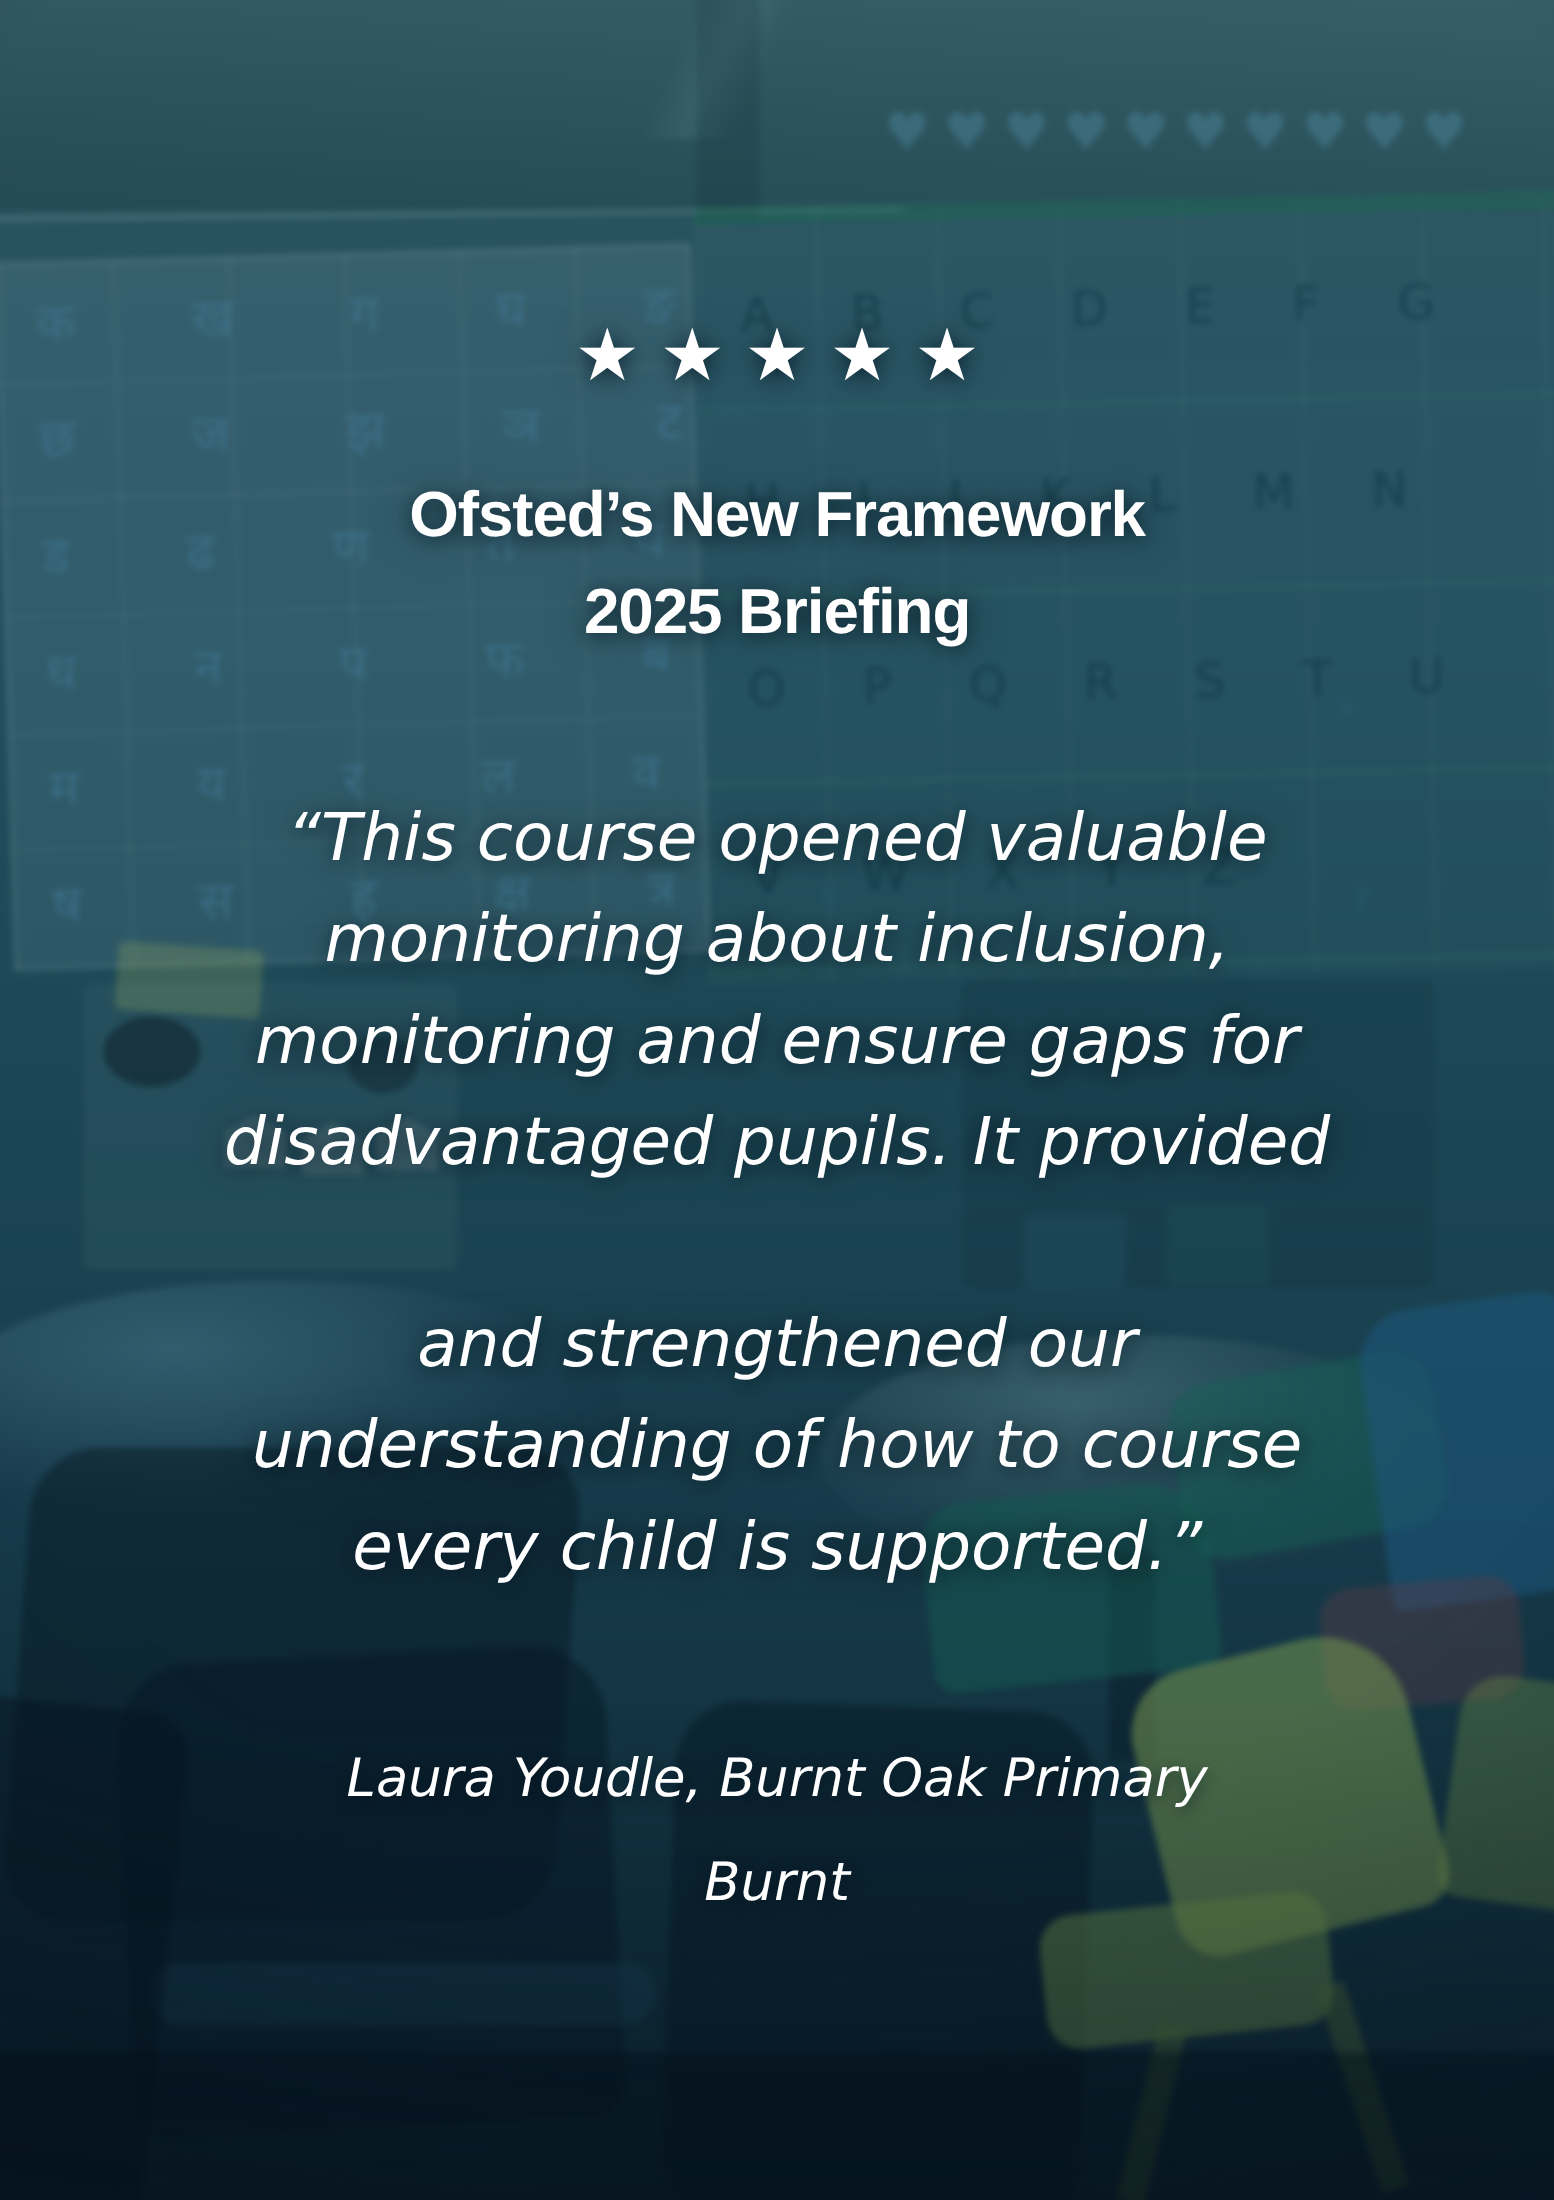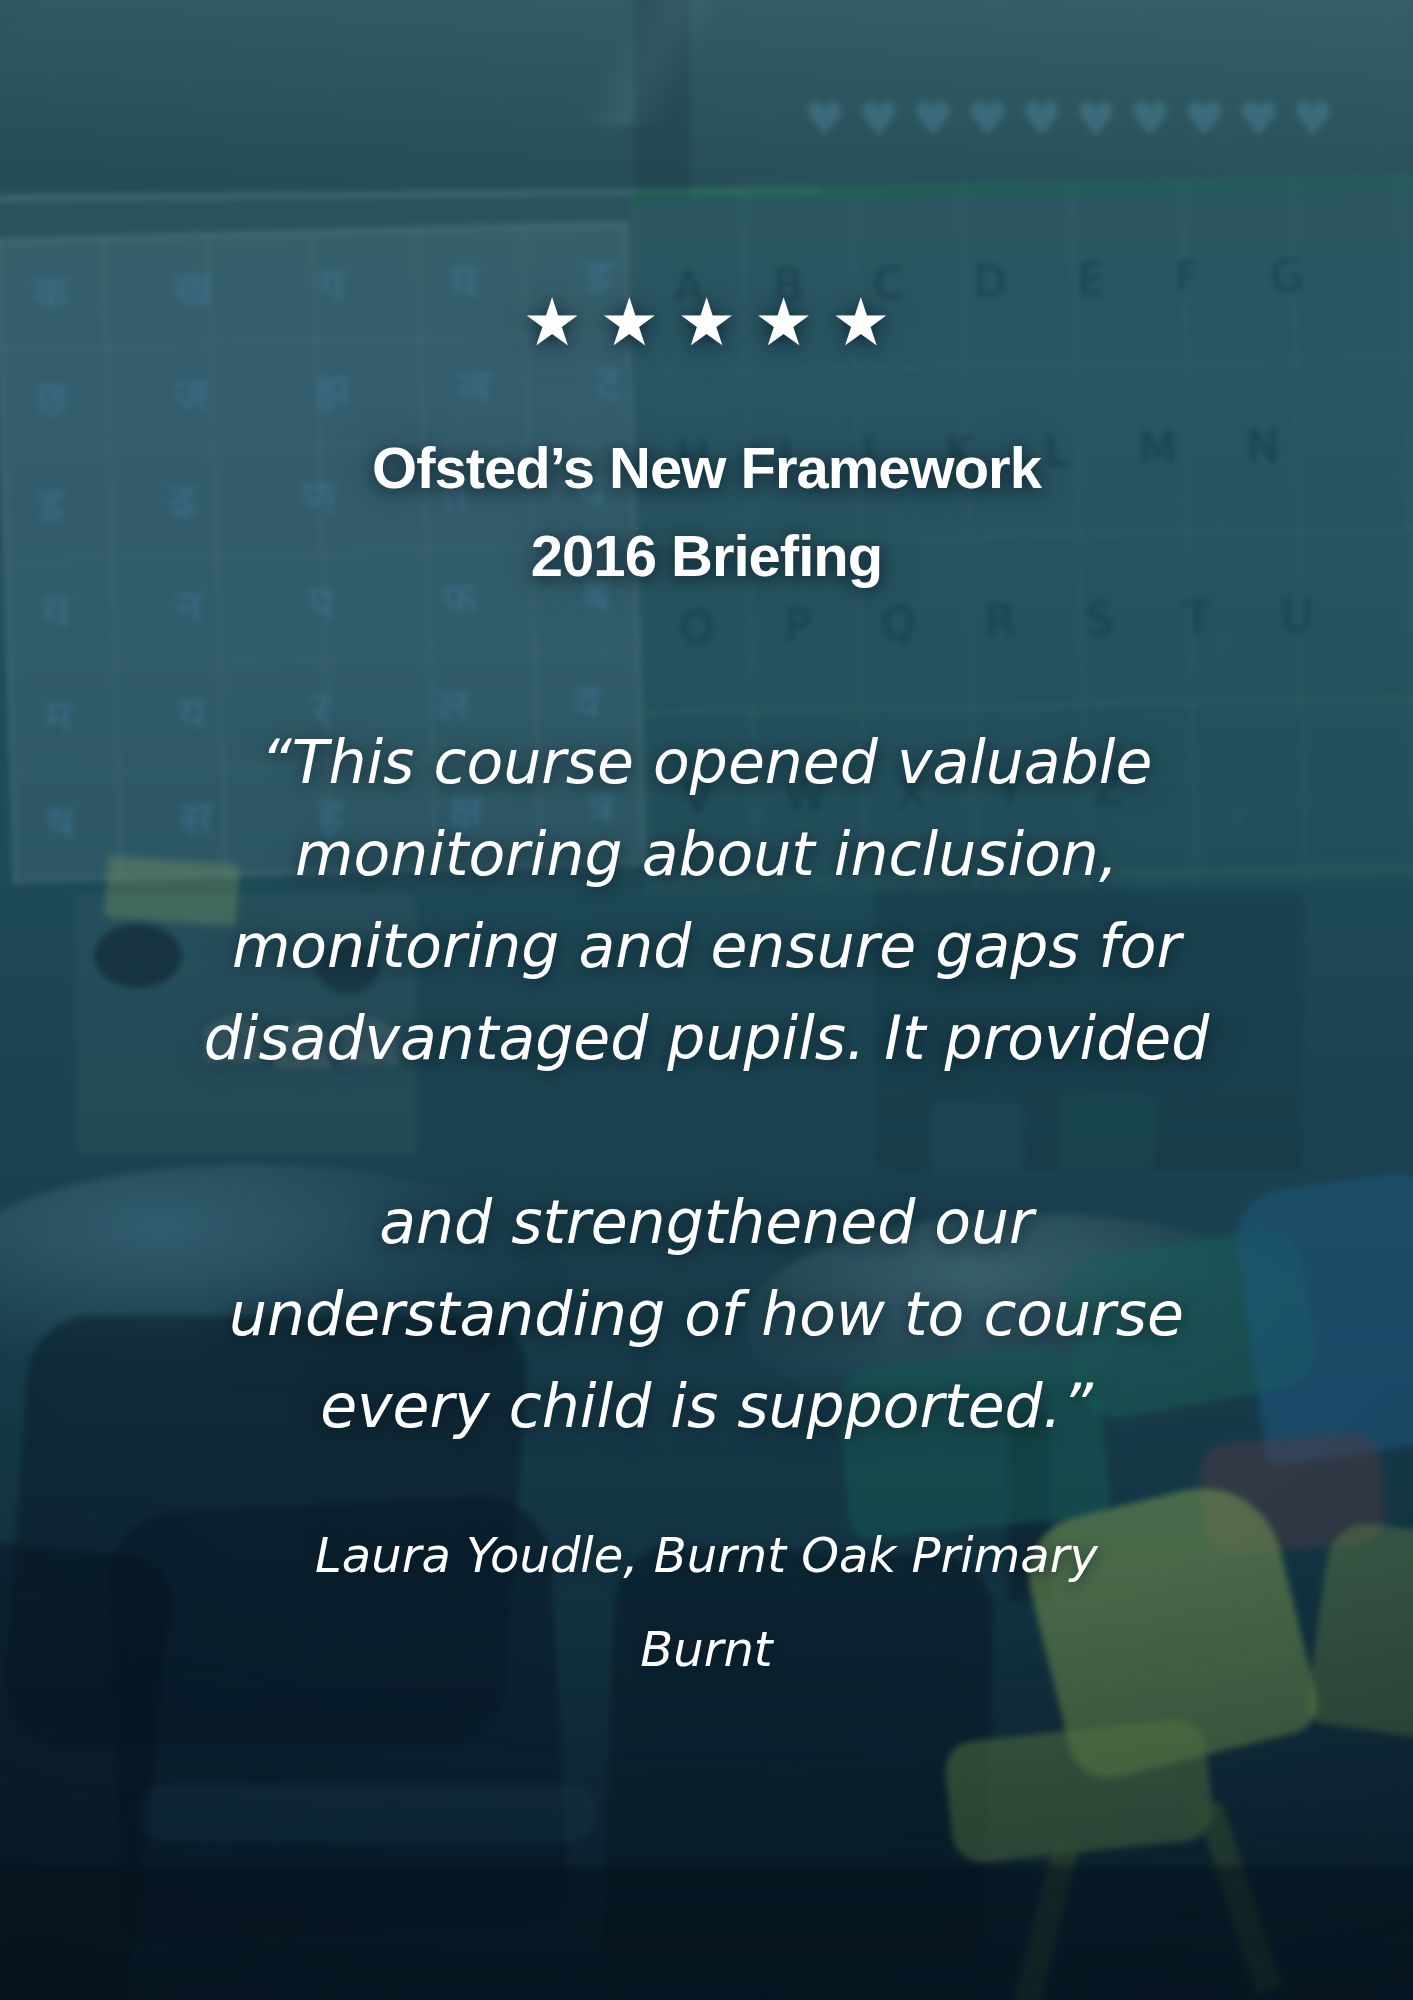--- a/index.html
+++ b/index.html
@@ -88,21 +88,21 @@
   
   .content{position:absolute;inset:0;color:#ffffff;text-align:center;}
   .content > div{position:absolute;left:0;width:100%;}
   .stars{top:284px;font-size:66px;letter-spacing:18px;text-indent:18px;
       text-shadow:0 3px 16px rgba(4,22,32,.65),0 0 40px rgba(4,22,32,.35);}
   .title{top:424px;font-family:"Liberation Sans",sans-serif;font-weight:bold;
       font-size:58px;line-height:88px;letter-spacing:-1px;
       text-shadow:0 3px 16px rgba(4,22,32,.65),0 0 40px rgba(4,22,32,.35);}
   .quote{top:716px;font-style:italic;font-size:60px;line-height:92px;font-weight:normal;
       text-shadow:0 3px 16px rgba(4,22,32,.60),0 0 40px rgba(4,22,32,.32);}
-  .attribution{top:1508px;font-style:italic;font-size:48px;line-height:94px;
+  .attribution{top:1570px;font-style:italic;font-size:48px;line-height:94px;
       text-shadow:0 3px 14px rgba(4,22,32,.60);}
 </style>
 </head>
 <body>
 
 <div class="canvas">
 
   <div class="bg" aria-hidden="true">
     <div class="ceiling"></div>
     <div class="ceiling-streak"></div>
@@ -160,21 +160,21 @@
     <div class="chair-olive-right"></div>
     <div class="floor-dark"></div>
   </div>
 
   <div class="vignette"></div>
 
   <div class="content">
     <div class="stars">★★★★★</div>
     <div class="title">
       <span>Ofsted’s New Framework</span><br>
-      <span>2016 Briefing</span>
+      <span>2025 Briefing</span>
     </div>
     <div class="quote">
       <span>“This course opened valuable</span><br>
       <span>monitoring about inclusion,</span><br>
       <span>monitoring and ensure gaps for</span><br>
       <span>disadvantaged pupils. It provided</span><br>
       <br>
       <span>and strengthened our</span><br>
       <span>understanding of how to course</span><br>
       <span>every child is supported.”</span>

